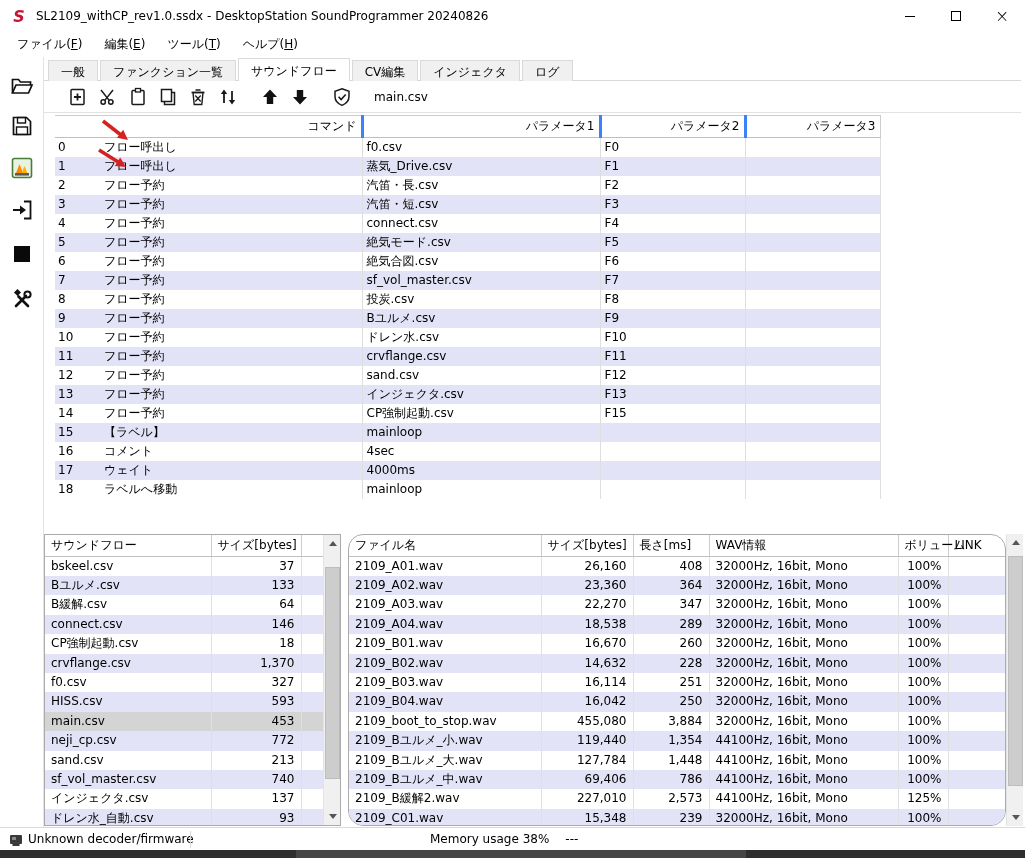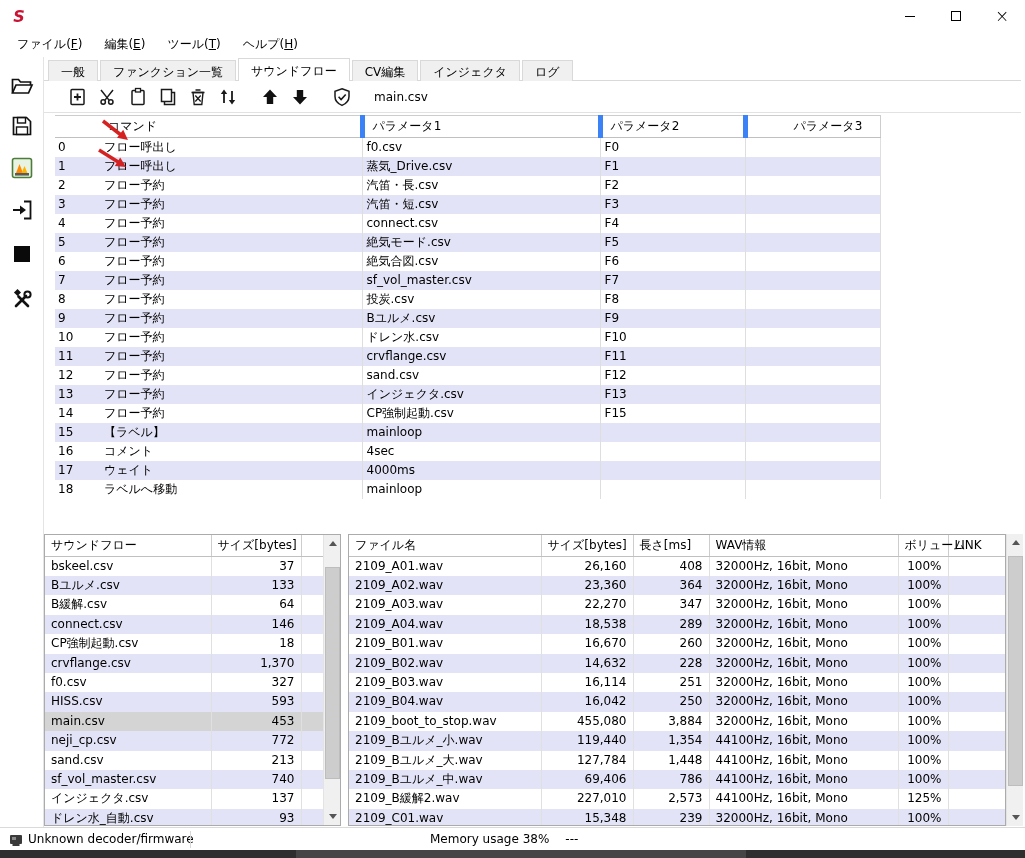--- a/index.html
+++ b/index.html
@@ -32,35 +32,35 @@
   .tab.active { height:23px; padding-top:4px; background:#fff; position:relative; z-index:3; }
   
   .toolbar { position:absolute; left:44px; top:82px; width:977px; height:31px; background:#fff; border-bottom:1px solid #e2e2e2; display:flex; align-items:center; padding-left:20px; gap:3px; }
   .tool-btn { width:27px; height:26px; display:flex; align-items:center; justify-content:center; }
   .tool-gap { width:9px; }
   .toolbar-filename { margin-left:16px; }
   
   .flow-wrap { position:absolute; left:55px; top:115px; z-index:2; }
   table { border-collapse:collapse; table-layout:fixed; }
   table.flow { width:825px; }
-  table.flow th { height:22px; font-weight:normal; text-align:left; padding:0 4px 0 8px; white-space:nowrap;
+  table.flow th { height:22px; font-weight:normal; text-align:right; padding:0 4px 0 8px; white-space:nowrap;
     border-top:1px solid #cdcdcd; border-bottom:1px solid #c0c0c0; }
   table.flow th:first-child { border-top:1px solid #cdcdcd; }
-  table.flow th:nth-child(n+3), table.flow th:last-child { border-left:5px solid #3b82f6; }
+  table.flow th:nth-child(n+3), table.flow th:last-child { border-left:3px solid #3b82f6; }
   table.flow th:last-child { border-right:1px solid #cdcdcd;padding-left:46px; }
   table.flow td { height:19px; line-height:19px; padding:0 4px; white-space:nowrap; overflow:hidden; }
   table.flow td:first-child { padding-left:3px; }
   table.flow td:nth-child(n+3), table.flow td:last-child { border-left:1px solid #dedede; }
   table.flow td:last-child { border-right:1px solid #dedede; }
   tbody tr:nth-child(even) { background:#e3e3f7; }
   tr.selected { background:#d4d4d4 !important; }
   
   .panel { position:absolute; top:534px; height:292px; background:#fff; border:1px solid #ababab; overflow:hidden; }
   .panel-left { left:44px; width:297px; }
-  .panel-right { left:348px; width:658px; }
+  .panel-right { left:348px; width:658px;border-radius:15px; }
   .panel table th { height:21px; font-weight:normal; text-align:left; padding:0 6px; white-space:nowrap; border-bottom:1px solid #c0c0c0; }
   .panel table td { height:19.4px; line-height:19.4px; padding:0 6px; white-space:nowrap; overflow:hidden; }
   .panel table th:nth-child(n+2), .panel table td:nth-child(n+2) { border-left:1px solid #e0e0e0; }
   .panel table th:nth-child(n+2) { border-left:1px solid #cdcdcd; }
   td.r, th.r { text-align:right; padding-right:6px; }
   table.flowlist { width:278px; }
   table.wavlist { width:656px; }
   
   .scroll-v { position:absolute; width:17px; background:#f0f0f0; border-left:1px solid #e3e3e3; }
   .sb-btn { position:absolute; left:0; width:17px; height:17px; display:flex; align-items:center; justify-content:center; }
@@ -81,20 +81,21 @@
   .taskbar .seg { position:absolute; top:0; height:8px; background:#454545; }
   
   .annot { position:absolute; left:0; top:0; width:1025px; height:858px; pointer-events:none; z-index:40; }
   svg.icon { display:block; }
 </style>
 </head>
 <body>
 
 <div class="titlebar">
   <span class="app-logo">S</span>
+  <span class="title-text">SL2109_withCP_rev1.0.ssdx - DesktopStation SoundProgrammer 20240826</span>
   <div class="win-controls">
     <div class="win-btn">
         <div class="min-line"></div>
       </div>
     <div class="win-btn">
         <div class="max-box"></div>
       </div>
     <div class="win-btn">
         <span class="close-x">×</span>
       </div>

